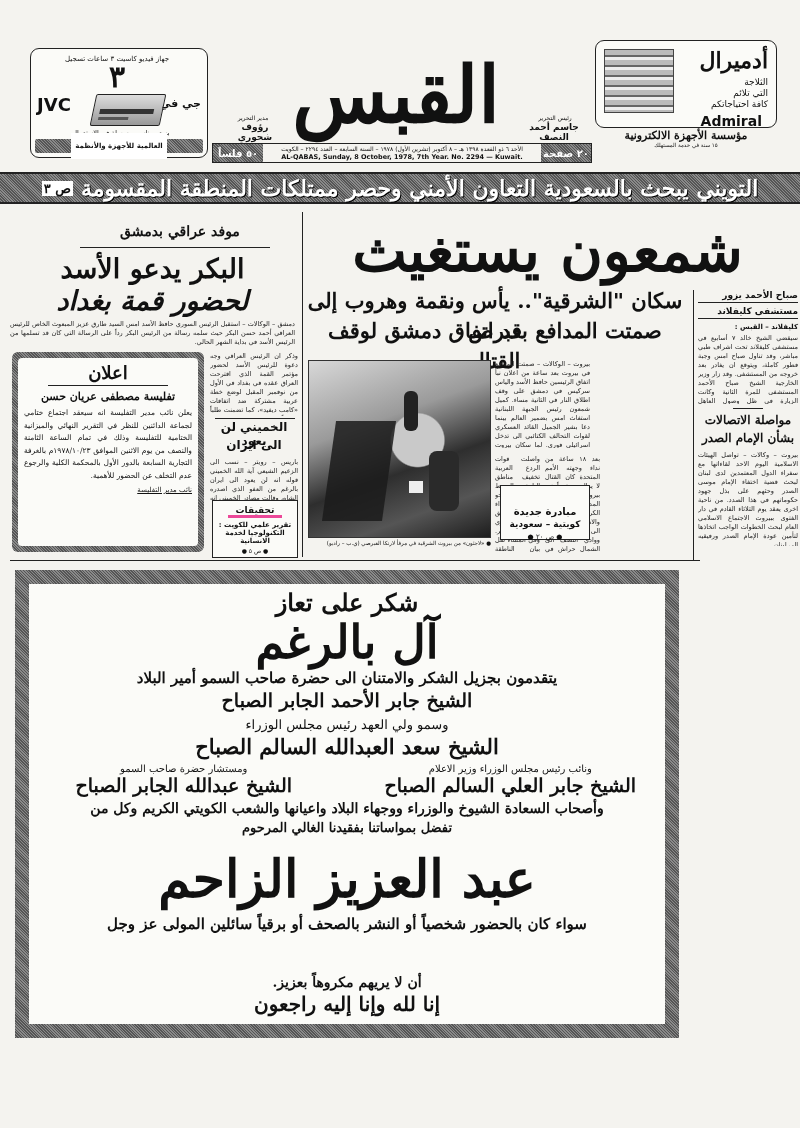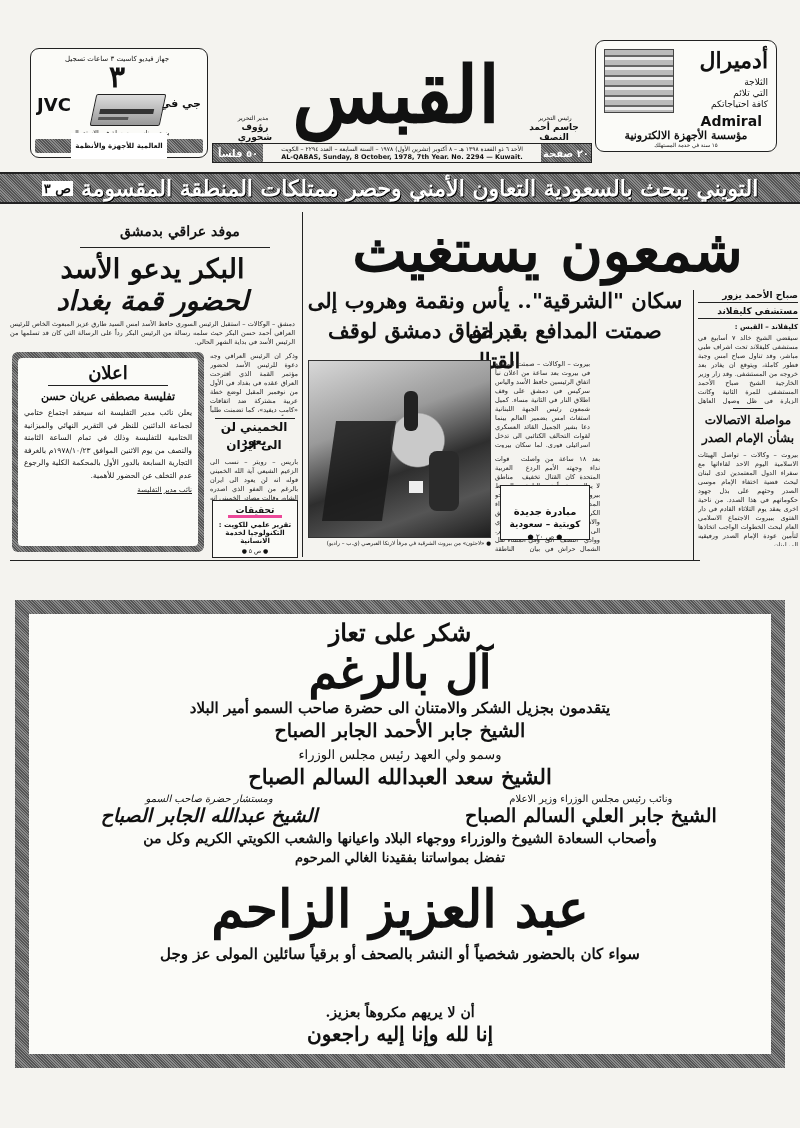--- a/index.html
+++ b/index.html
@@ -6,37 +6,37 @@
   html, body { width: 800px; height: 1128px; background: #f4f3ef; overflow: hidden; }
   body { font-family: "DejaVu Sans", sans-serif; color: #111; position: relative; }
   .rtl { direction: rtl; }
   .abs { position: absolute; }
   .small { font-size: 6.5px; line-height: 9px; color: #222; text-align: justify; }
   .dotted { background: repeating-linear-gradient(45deg,#555 0 1px,#8a8a8a 1px 2px); }
 
   
   .ad-box { border: 1.5px solid #222; border-radius: 9px; background: #fbfbf8; }
   #jvc { left: 30px; top: 48px; width: 178px; height: 110px; }
-  #admiral { left: 595px; top: 40px; width: 182px; height: 112px; }
+  #admiral { left: 595px; top: 40px; width: 182px; height: 88px; }
   .logo { left: 300px; top: 50px; width: 200px; height: 90px; font-family: "DejaVu Serif", serif; font-size: 78px; font-weight: bold; text-align: center; line-height: 90px; letter-spacing: -4px; }
   .dateline { left: 212px; top: 143px; width: 380px; height: 20px; border: 1.5px solid #222; display: flex; align-items: center; }
   .dateline .price, .dateline .pages { width: 50px; height: 100%; color: #fff; font-size: 10px; font-weight: bold; display:flex; align-items:center; justify-content:center; }
   .dateline .mid { flex: 1; text-align: center; font-size: 6px; line-height: 8px; }
 
   .banner { left: 0; top: 172px; width: 800px; height: 32px; border-top: 2px solid #222; border-bottom: 2px solid #222; display:flex; align-items:center; justify-content:center; }
   .banner span { font-family: "DejaVu Serif", serif; color: #fff; font-size: 22px; font-weight: bold; text-shadow: 1px 1px 0 #000; }
 
   .vline { width: 1px; background: #222; }
   .hline { height: 1px; background: #222; }
 
   .big-head { font-family: "DejaVu Serif", serif; font-weight: bold; text-align: center; }
   .box { border: 1.5px solid #222; background: #fbfbf8; }
 
   
-  .cond-frame { left: 15px; top: 600px; width: 770px; height: 468px; padding: 14px; }
+  .cond-frame { left: 15px; top: 570px; width: 664px; height: 468px; padding: 14px; }
   .cond-inner { background: #fbfbf8; width: 100%; height: 100%; text-align: center; font-family: "DejaVu Serif", serif; color: #111; position: relative; }
   .cond-inner div { direction: rtl; }
 </style>
 </head>
 <body>
 
 <div class="abs ad-box rtl" id="jvc">
   <div class="abs" style="right:30px;top:6px;width:120px;font-size:7px;text-align:center;">جهاز فيديو كاسيت ٣ ساعات تسجيل</div>
   <div class="abs" style="left:78px;top:10px;font-size:30px;font-family:'DejaVu Serif',serif;font-weight:bold;">٣</div>
   <div class="abs" style="left:6px;top:45px;font-size:18px;font-weight:bold;direction:ltr;">JVC</div>
@@ -159,21 +159,21 @@
     <div style="font-size:46px;font-weight:bold;line-height:50px;letter-spacing:14px;">آل بالرغم</div>
     <div style="font-size:15px;font-weight:bold;margin-top:2px;">يتقدمون بجزيل الشكر والامتنان الى حضرة صاحب السمو أمير البلاد</div>
     <div style="font-size:19px;font-weight:bold;margin-top:2px;">الشيخ جابر الأحمد الجابر الصباح</div>
     <div style="font-size:13px;margin-top:6px;">وسمو ولي العهد رئيس مجلس الوزراء</div>
     <div style="font-size:21px;font-weight:bold;margin-top:2px;">الشيخ سعد العبدالله السالم الصباح</div>
     <div style="display:flex;justify-content:space-between;padding:4px 4px 0;">
       <div style="width:48%;text-align:center;">
         <div style="font-size:10px;">ونائب رئيس مجلس الوزراء وزير الاعلام</div>
         <div style="font-size:19px;font-weight:bold;">الشيخ جابر العلي السالم الصباح</div>
       </div>
-      <div style="width:48%;text-align:center;font-style:italic;">
+      <div style="width:48%;text-align:center;">
         <div style="font-size:10px;">ومستشار حضرة صاحب السمو</div>
         <div style="font-size:19px;font-weight:bold;">الشيخ عبدالله الجابر الصباح</div>
       </div>
     </div>
     <div style="font-size:14px;font-weight:bold;margin-top:4px;">وأصحاب السعادة الشيوخ والوزراء ووجهاء البلاد واعيانها والشعب الكويتي الكريم وكل من</div>
     <div style="font-size:13px;font-weight:bold;margin-top:4px;">تفضل بمواساتنا بفقيدنا الغالي المرحوم</div>
     <div style="font-size:52px;font-weight:bold;line-height:72px;margin-top:8px;letter-spacing:2px;">عبد العزيز الزاحم</div>
     <div style="font-size:15px;font-weight:bold;">سواء كان بالحضور شخصياً أو النشر بالصحف أو برقياً سائلين المولى عز وجل</div>
     <div style="font-size:14px;font-weight:bold;margin-top:41px;">أن لا يريهم مكروهاً بعزيز.</div>
     <div style="font-size:20px;font-weight:bold;margin-top:2px;">إنا لله وإنا إليه راجعون</div>

